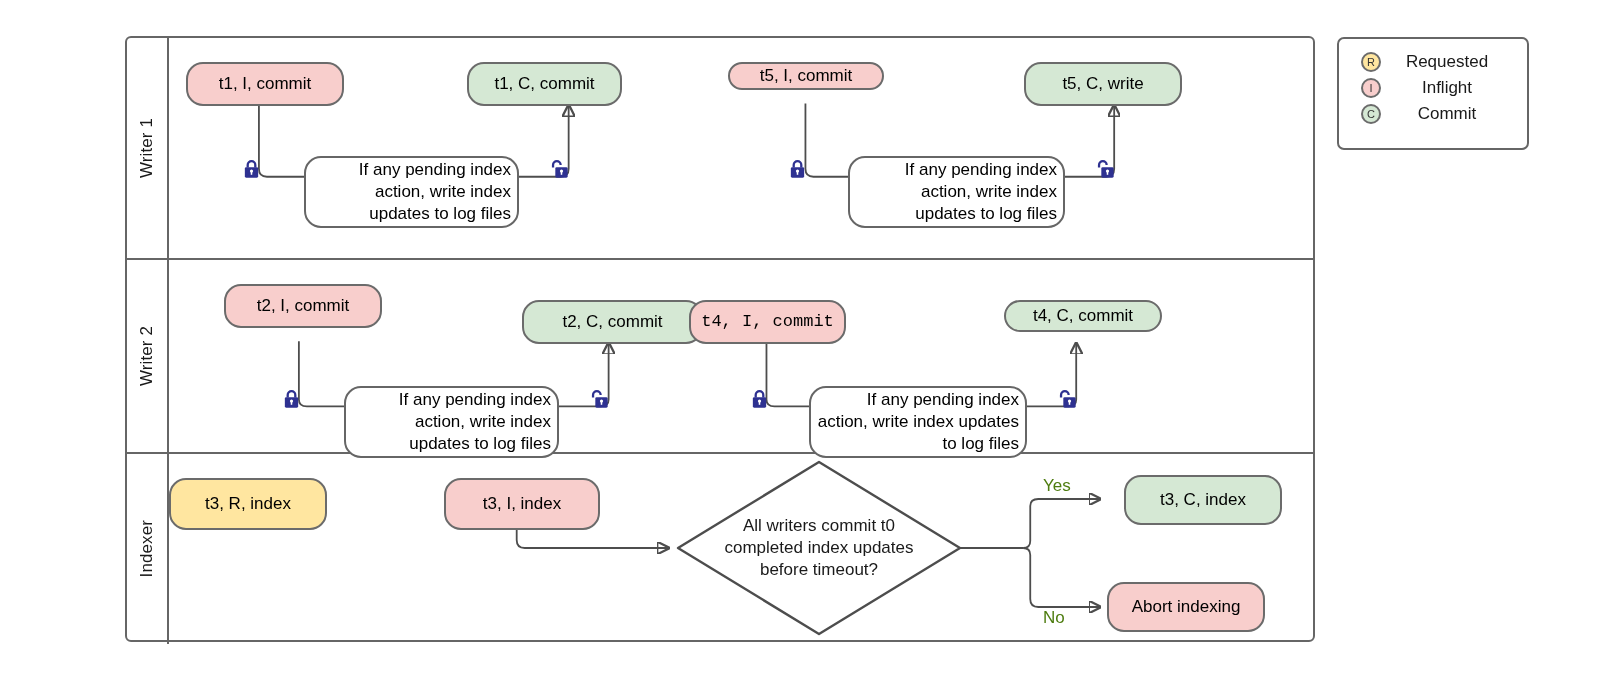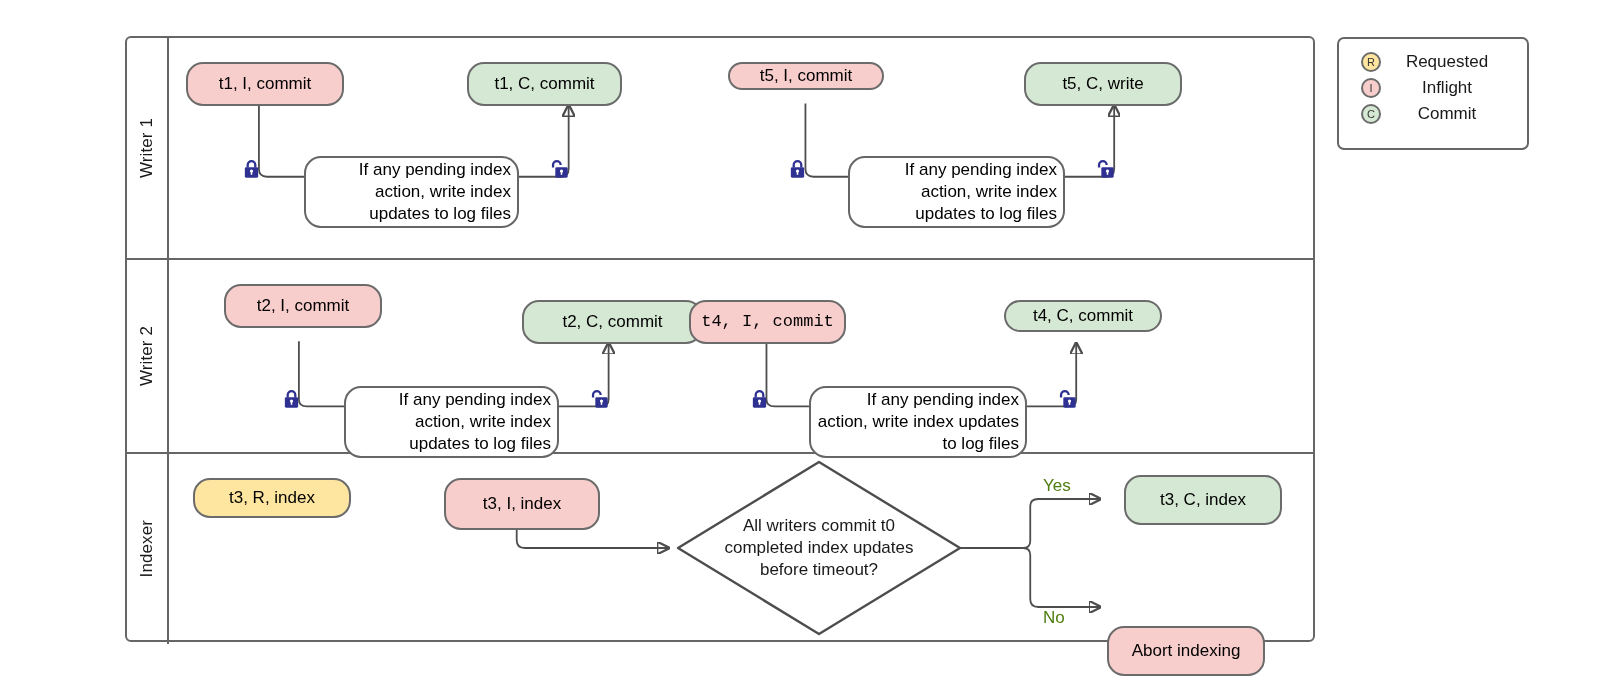--- a/index.html
+++ b/index.html
@@ -314,21 +314,21 @@
 
           <path d="M 348 66 L 348 86 Q 348 94 356 94 L 500 94" marker-end="url(#ah3)"></path>
 
           <path d="M 791 94 L 855 94"></path>
 
           <path d="M 855 94 Q 862 94 862 87 L 862 52 Q 862 45 870 45 L 932 45" marker-end="url(#ah3)"></path>
 
           <path d="M 855 94 Q 862 94 862 101 L 862 145 Q 862 153 870 153 L 932 153" marker-end="url(#ah3)"></path>
         </svg>
 
-        <div class="node yellow" style="left:24px; top:24px; width:158px; height:40px;">t3, R, index</div>
+        <div class="node yellow" style="left:0; top:24px; width:158px; height:52px;">t3, R, index</div>
 
         <div class="node red" style="left:275px; top:24px; width:156px; height:52px;">t3, I, index</div>
 
         <div class="diamond-wrap" style="left:506px; top:5px; width:288px; height:178px;">
           <svg width="288" height="178" viewBox="0 0 288 178">
             <polygon points="144,3 285,89 144,175 3,89" fill="#ffffff" stroke="#4d4d4d" stroke-width="2.4" stroke-linejoin="round"></polygon>
           </svg>
           <div class="diamond-label">
             <div>
               <div>All writers commit t0</div>
@@ -336,21 +336,21 @@
               <div>before timeout?</div>
             </div>
           </div>
         </div>
 
         <div class="edge-label" style="left:874px; top:22px;">Yes</div>
         <div class="edge-label" style="left:874px; top:154px;">No</div>
 
         <div class="node green" style="left:938px; top:21px; width:158px; height:50px;margin-left:17px;">t3, C, index</div>
 
-        <div class="node red" style="left:938px; top:128px; width:158px; height:50px;margin-top:44px;">Abort indexing</div>
+        <div class="node red" style="left:938px; top:128px; width:158px; height:50px;">Abort indexing</div>
       </div>
     </div>
 
   </div>
 
   <div class="legend">
     <div class="legend-row">
       <div class="legend-badge" style="background:#ffe6a0;">R</div>
       <div class="legend-text">Requested</div>
     </div>

